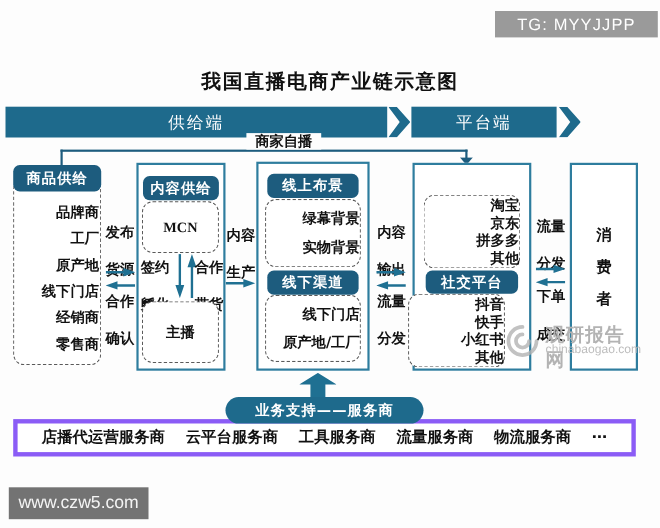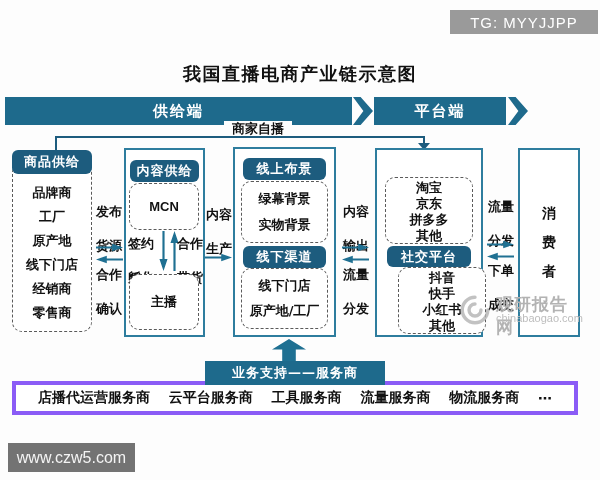--- a/index.html
+++ b/index.html
@@ -11,62 +11,62 @@
   
   .tg{left:450px;top:10px;width:148px;height:24px;background:#9a9a9a;color:#fff;
       font-size:15px;font-family:"Liberation Sans",sans-serif;letter-spacing:1px;}
   
   .czw{left:8px;top:443px;width:127px;height:29px;background:#737373;color:#f4f4f4;
        font-size:16px;font-family:"Liberation Sans",sans-serif;}
 
   .title{left:0;right:0;top:62px;height:24px;font-size:18px;font-weight:bold;letter-spacing:1.5px;}
 
   
-  .seg{top:97px;height:28px;background:#1e6a8c;color:#fff;font-weight:bold;font-size:15px;letter-spacing:2px;}
+  .seg{top:97px;height:28px;background:#1e6a8c;color:#fff;font-weight:normal;font-size:15px;letter-spacing:2px;}
   .seg1{left:5px;width:347px;}
   .seg2{left:374px;width:132px;}
   .seg3{left:528px;width:70px;clip-path:polygon(0 0,80% 0,100% 50%,80% 100%,0 100%);padding-right:8px;box-sizing:border-box;}
   .chev{top:97px;width:20px;height:28px;background:#1e6a8c;
         clip-path:polygon(0 0,38% 0,100% 50%,38% 100%,0 100%,52% 50%);}
   .chev1{left:353px;} .chev2{left:508px;}
 
   
   .conn-h{left:55px;top:136px;width:370px;height:2px;background:#1d5c7e;}
   .conn-stub{left:55px;top:136px;width:2px;height:15px;background:#1d5c7e;}
   .conn-v{left:423px;top:136px;width:2px;height:8px;background:#1d5c7e;}
   .conn-head{left:418px;top:143px;width:12px;height:7px;background:#1d5c7e;clip-path:polygon(0 0,100% 0,50% 100%);}
   .conn-label{left:224px;top:121px;width:68px;height:15px;font-size:13px;font-weight:bold;background:#fdfdfd;}
 
   
   .colbox{border:2px solid #2e7d9e;background:#fff;box-sizing:border-box;}
   .pill{background:#1d5c7e;color:#fff;font-weight:bold;font-size:13px;letter-spacing:1px;border-radius:6px;}
   .dashed{border:1.5px dashed #5a5a5a;border-radius:10px;box-sizing:border-box;background:#fff;}
-  .items{display:flex;flex-direction:column;align-items:center;justify-content:space-evenly;
+  .items{display:flex;flex-direction:column;align-items:flex-end;justify-content:space-evenly;
          font-weight:bold;font-size:13px;}
   .col1-dash{left:12px;top:162px;width:80px;height:170px;}
   .col1-items{left:14px;top:178px;width:76px;height:150px;}
   .col1-pill{left:12px;top:150px;width:80px;height:24px;}
 
   .col2-box{left:124px;top:148px;width:81px;height:189px;}
   .col2-pill{left:130px;top:160px;width:69px;height:22px;}
   .col2-dash1{left:129px;top:183px;width:70px;height:47px;}
   .col2-dash2{left:129px;top:274px;width:70px;height:56px;}
-  .mcn{font-family:Liberation Sans, sans-serif;font-size:13px;}
+  .mcn{font-family:Liberation Serif, serif;font-size:13px;}
 
   .col3-box{left:233px;top:147px;width:103px;height:190px;}
   .col3-pill1{left:243px;top:158px;width:83px;height:22px;}
   .col3-dash1{left:241px;top:181px;width:87px;height:62px;}
   .col3-pill2{left:243px;top:246px;width:83px;height:22px;}
   .col3-dash2{left:241px;top:268px;width:87px;height:61px;}
 
   .col4-box{left:375px;top:148px;width:108px;height:189px;}
   .col4-pill1{left:387px;top:156px;width:84px;height:21px;}
   .col4-dash1{left:385px;top:177px;width:88px;height:67px;}
   .col4-pill2{left:387px;top:246px;width:84px;height:21px;}
-  .col4-dash2{left:398px;top:267px;width:88px;height:67px;}
+  .col4-dash2{left:371px;top:267px;width:88px;height:67px;}
   .plist{font-size:13px;line-height:16px;padding:2px 0;}
 
   .col5-box{left:518px;top:148px;width:62px;height:189px;display:flex;flex-direction:column;
             align-items:center;justify-content:center;gap:11px;font-weight:bold;font-size:14px;}
 
   
   .flabel{font-weight:bold;font-size:13px;line-height:17px;white-space:pre-line;}
   .arr-r{width:27px;height:9px;background:#1f7092;
          clip-path:polygon(0 38%,60% 38%,60% 8%,100% 50%,60% 92%,60% 62%,0 62%);}
   .arr-l{width:27px;height:9px;background:#1f7092;
@@ -77,21 +77,21 @@
          clip-path:polygon(50% 0,95% 30%,62% 30%,62% 100%,38% 100%,38% 30%,5% 30%);}
   .arr-up-big{left:272px;top:339px;width:34px;height:23px;background:#1f7092;
          clip-path:polygon(50% 0,100% 46%,70% 46%,70% 100%,30% 100%,30% 46%,0 46%);}
 
   
   .sub-l{left:126px;top:235px;width:30px;}
   .sub-r{left:176px;top:235px;width:28px;}
   .varr1{left:159px;top:231px;} .varr2{left:170px;top:231px;}
 
   
-  .support-pill{left:205px;top:361px;width:180px;height:24px;border-radius:0;z-index:3;
+  .support-pill{left:205px;top:361px;width:180px;height:24px;border-radius:12px;z-index:3;
                 background:#1e6a8c;color:#fff;font-weight:bold;font-size:13px;letter-spacing:1px;}
   .providers{left:12px;top:381px;width:566px;height:34px;border:4px solid #8b5cf6;background:#fff;
              box-sizing:border-box;display:flex;align-items:center;justify-content:space-between;
              padding:0 22px;font-weight:bold;font-size:14px;}
   .brand-name{left:496px;top:293px;width:86px;font-size:17px;font-weight:bold;color:#b3b3b3;letter-spacing:1px;}
   .brand-url{left:496px;top:312px;width:86px;font-size:11px;color:#bdbdbd;font-family:"Liberation Sans",sans-serif;}
   .brand-logo{left:458px;top:293px;width:34px;height:34px;opacity:.8;}
 </style>
 </head>
 <body>

